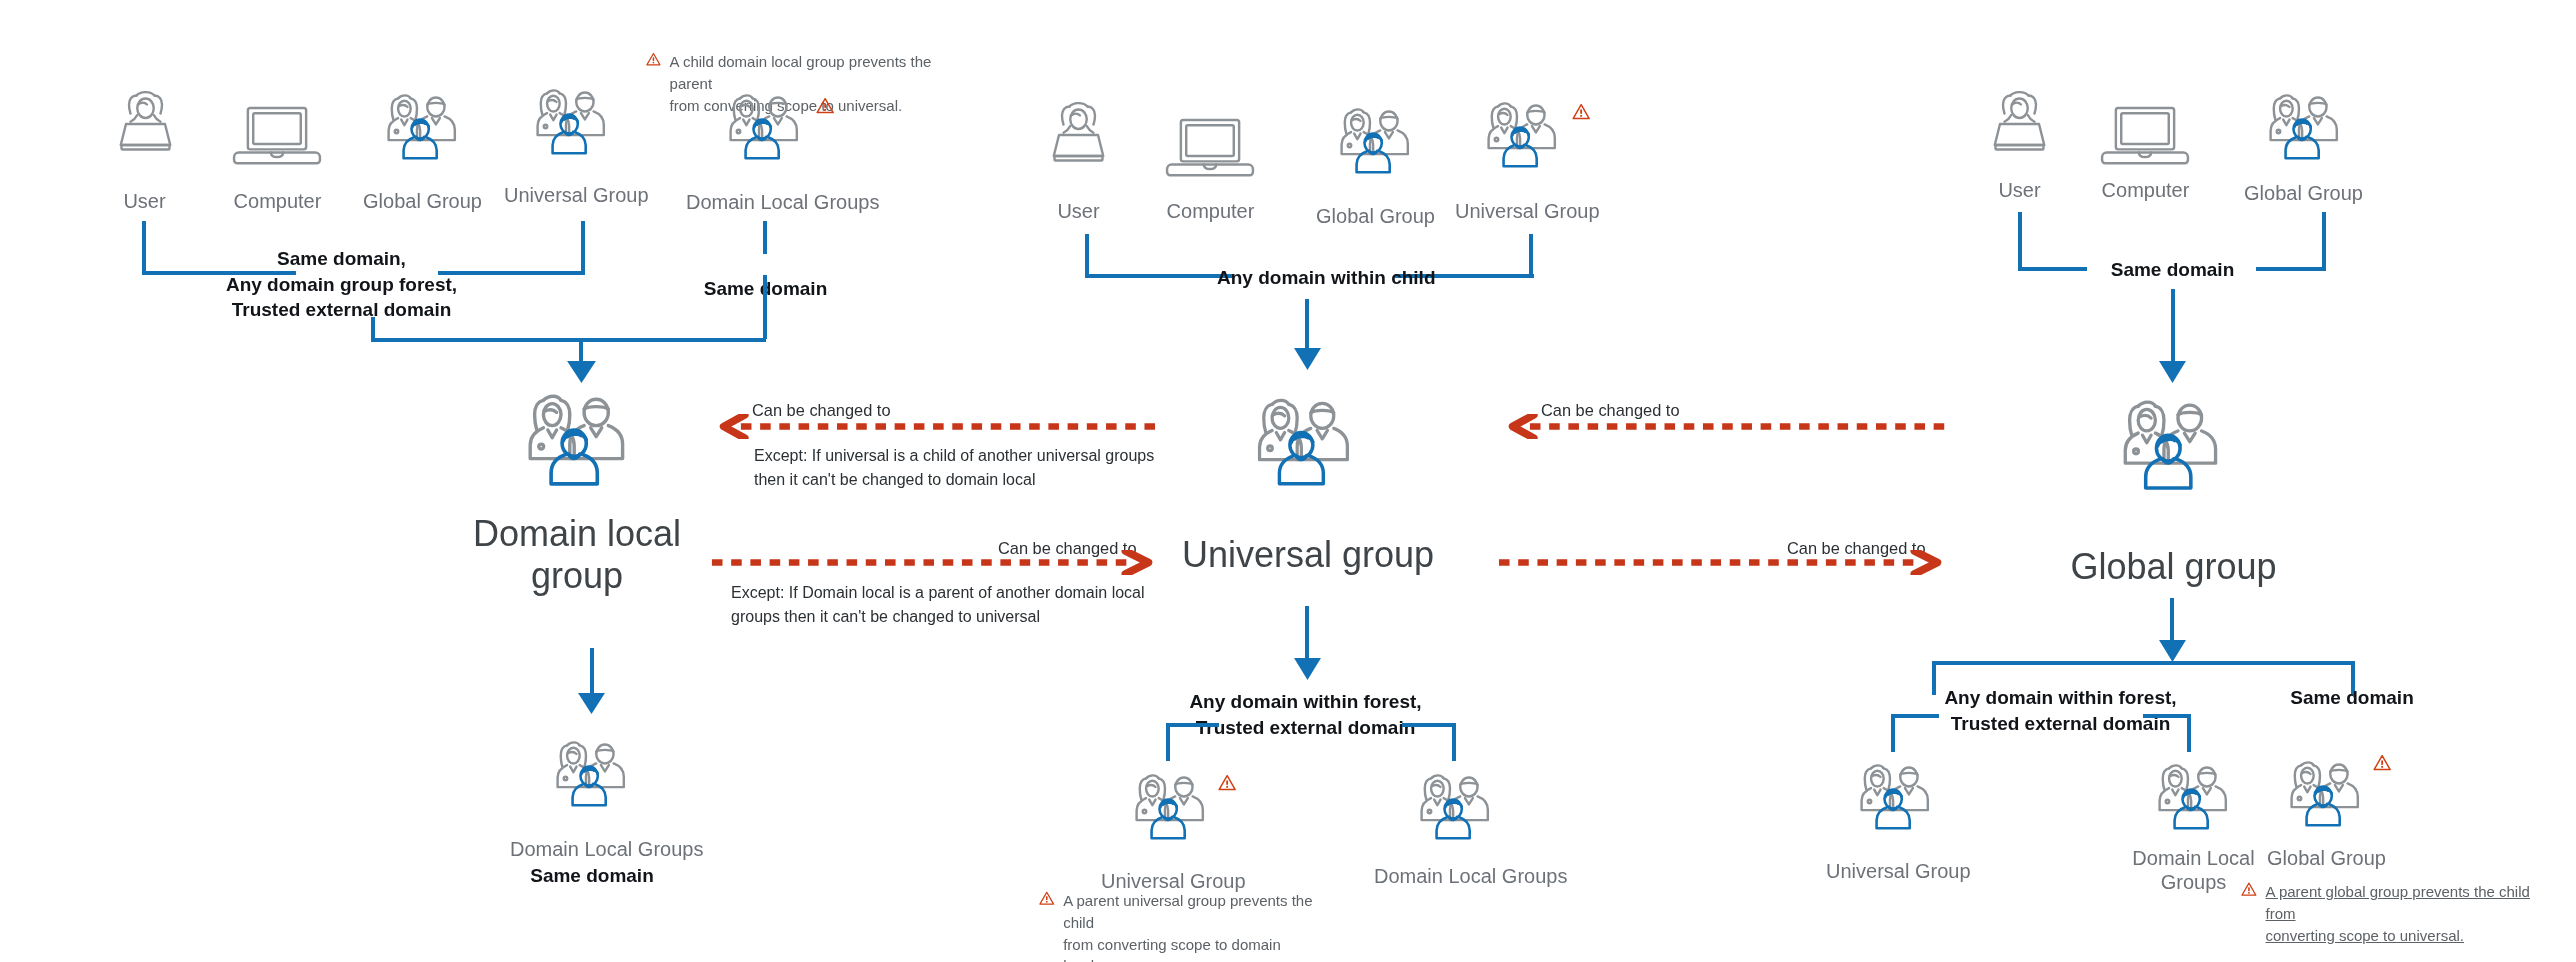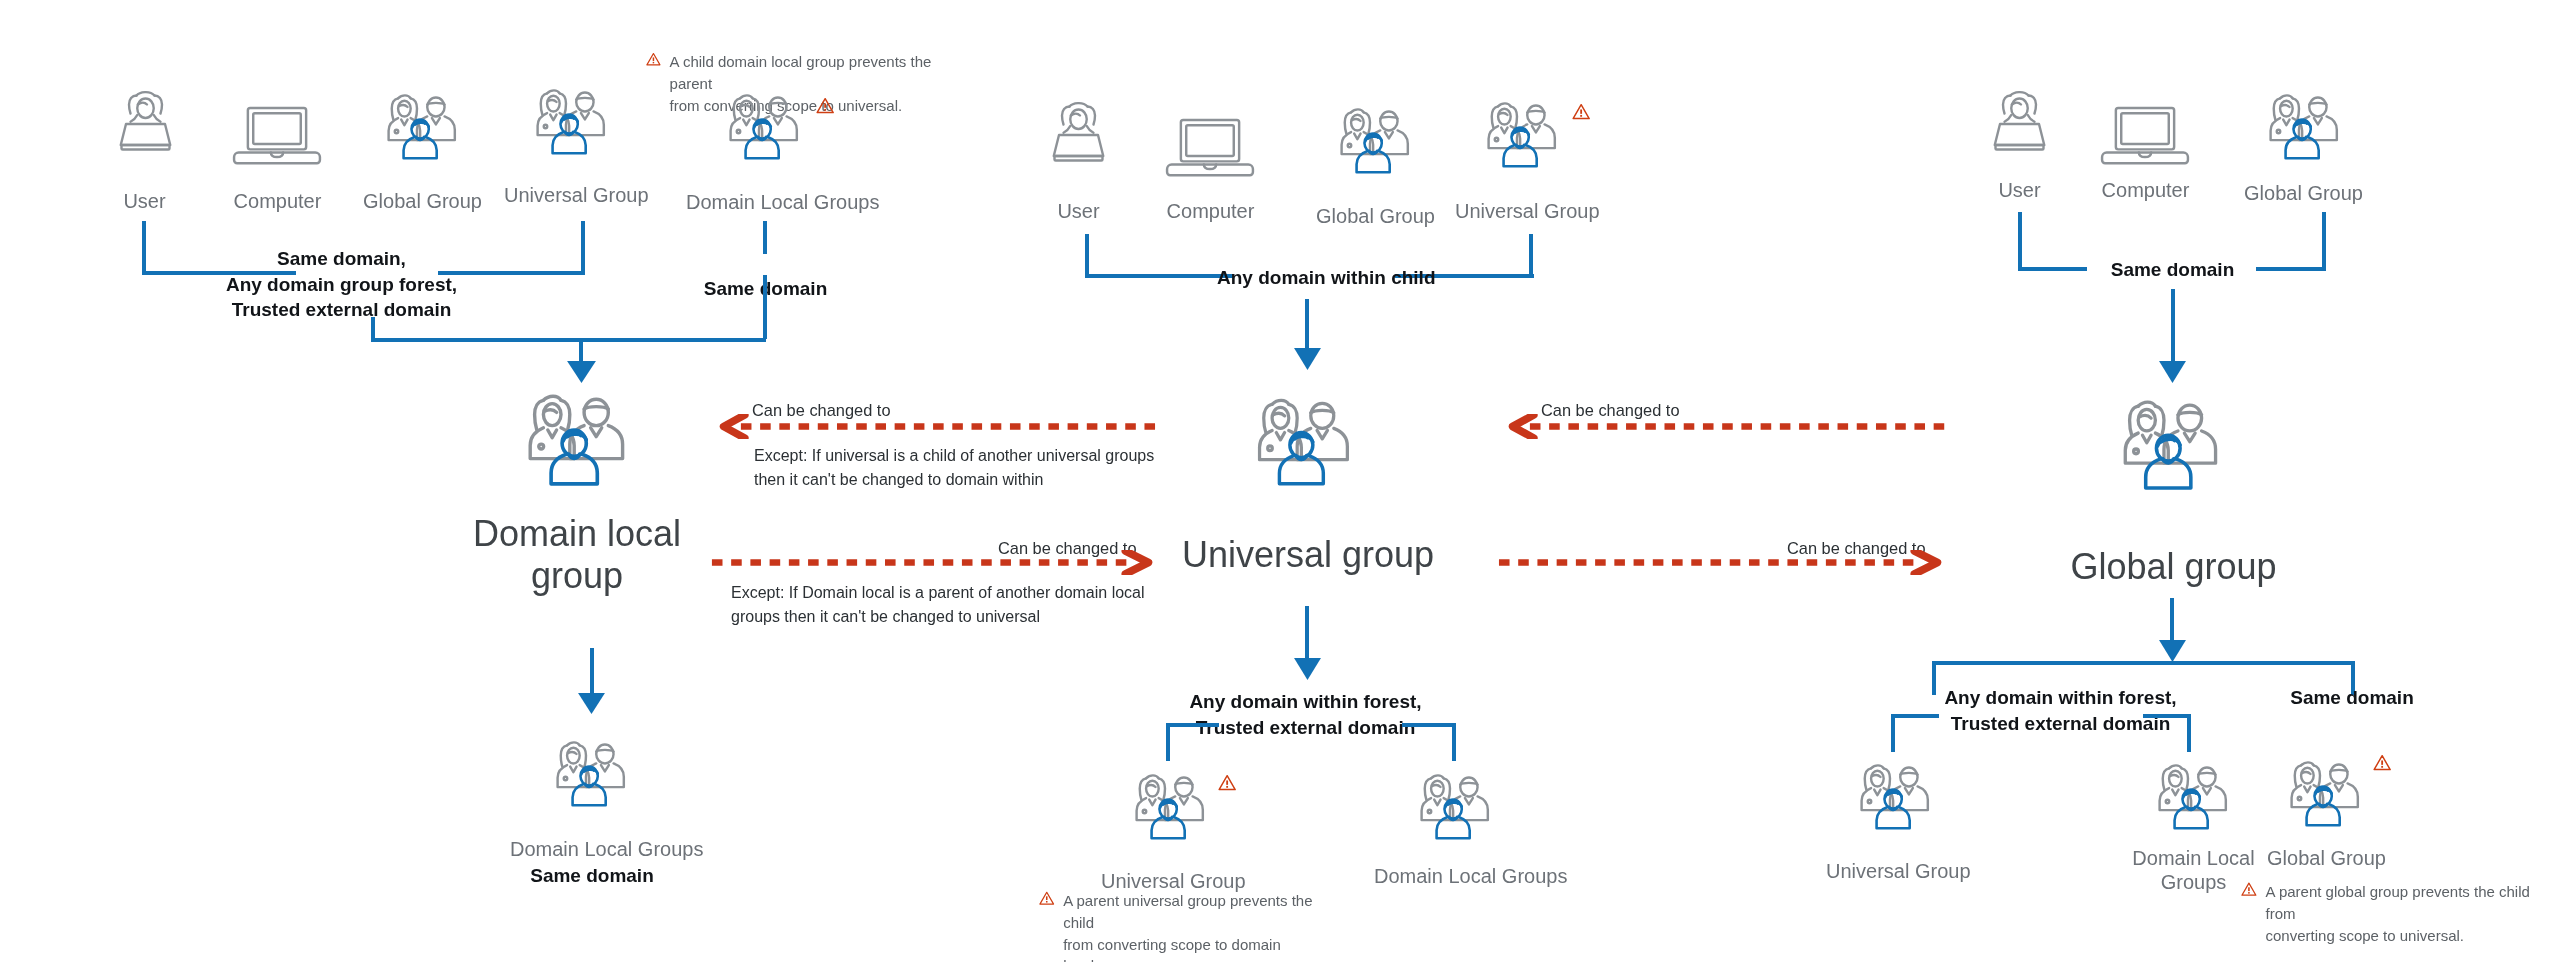--- a/index.html
+++ b/index.html
@@ -198,21 +198,21 @@
   </div>
   <div class="cap" style="left:510px;top:837px;width:164px;">Domain Local Groups</div>
   <div class="bold" style="left:510px;top:863px;width:164px;">Same domain</div>
 
   <div class="arrlbl" style="left:752px;top:399px;">Can be changed to</div>
   <svg class="abs" style="left:714px;top:414px;" width="442" height="25" viewBox="0 0 460 26">
     <polyline points="28,13 460,13" stroke="#c8361a" stroke-width="7" fill="none" stroke-dasharray="11 9"></polyline>
     <polyline points="32,1 10,13 32,25" stroke="#c8361a" stroke-width="8" fill="none" stroke-linecap="round" stroke-linejoin="round"></polyline>
   </svg>
   <div class="arrnote" style="left:754px;top:444px;width:414px;white-space:pre-line;">Except: If universal is a child of another universal groups
-then it can't be changed to domain within</div>
+then it can't be changed to domain local</div>
 
   <div class="arrlbl" style="left:998px;top:537px;">Can be changed to</div>
   <svg class="abs" style="left:710px;top:550px;" width="450" height="25" viewBox="0 0 468 26">
     <polyline points="2,13 436,13" stroke="#c8361a" stroke-width="7" fill="none" stroke-dasharray="11 9"></polyline>
     <polyline points="432,1 456,13 432,25" stroke="#c8361a" stroke-width="8" fill="none" stroke-linecap="round" stroke-linejoin="round"></polyline>
   </svg>
   <div class="arrnote" style="left:731px;top:581px;width:423px;white-space:pre-line;">Except: If Domain local is a parent of another domain local
 groups then it can't be changed to universal</div>
 
 
@@ -394,18 +394,18 @@
   </div>
   <svg class="abs" style="left:2373px;top:754px;" width="18.3" height="17.3" viewBox="0 0 19 18">
       <use href="#ico-warn"></use>
     </svg>
   <div class="cap" style="left:2259px;top:846px;width:135px;">Global Group</div>
 
   <div class="warnbox" style="left:2241px;top:881px;width:298px;">
     <svg width="17.3" height="16.4" viewBox="0 0 16.5938 17">
         <use href="#ico-warn"></use>
       </svg>
-    <div class="wtxt" style="white-space:pre-line;">A parent global group prevents the child from
+    <div class="wtxt" style="white-space:pre-line;text-decoration:underline;">A parent global group prevents the child from
 converting scope to universal.</div>
   </div>
 
 </div>
 
 
 </body></html>

